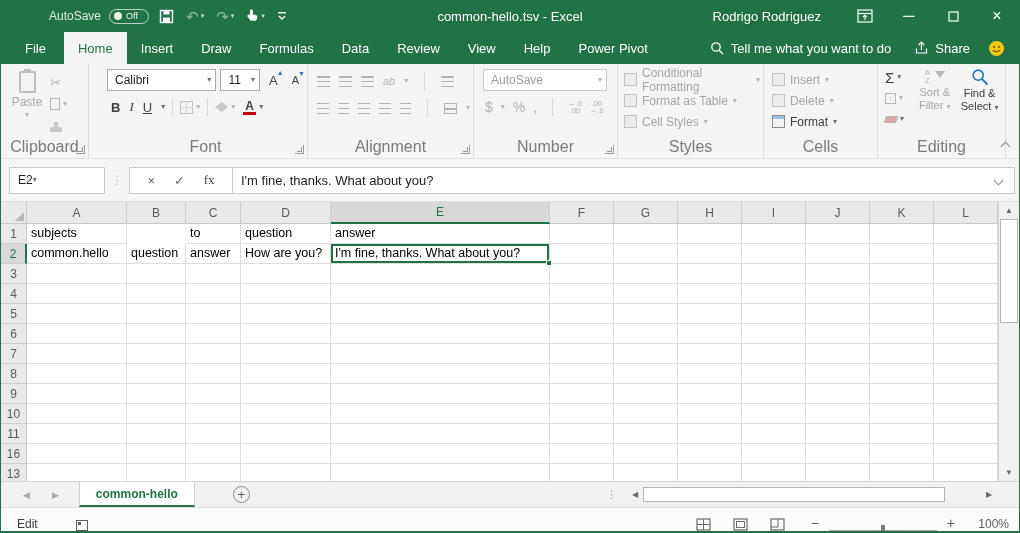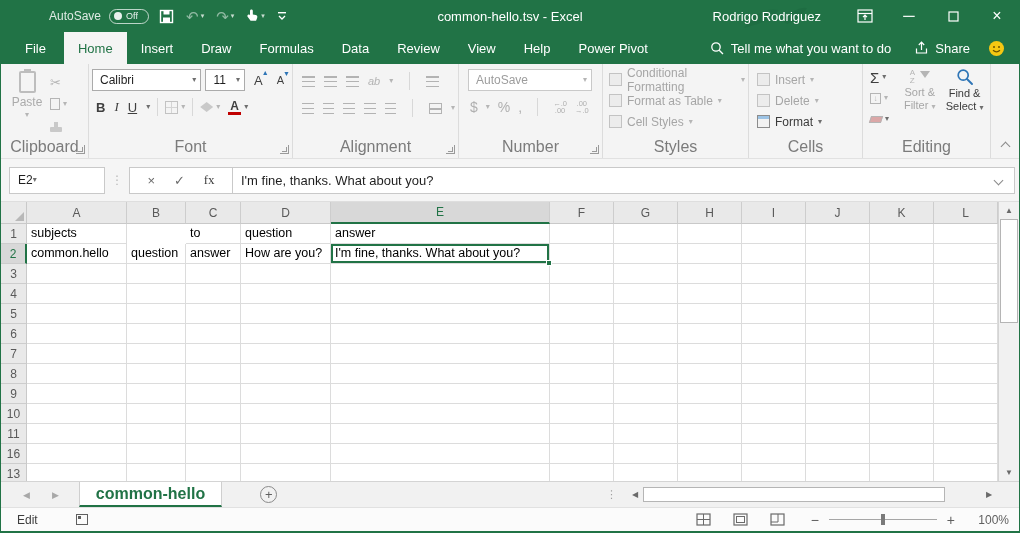--- a/index.html
+++ b/index.html
@@ -52,21 +52,21 @@
   .paste-label { font-size:12px; color:#ababab; }
   .caret-g { font-size:8px; color:#b5b5b5; line-height:1; }
   .caret-d { font-size:8px; color:#6e6e6e; line-height:1; }
   .clip-col { display:flex; flex-direction:column; gap:4px; padding-top:4px; }
   .sbtn { display:flex; align-items:center; gap:3px; height:18px; color:#b5b5b5; font-size:13px; }
   .copy-rect { width:10px; height:12px; border:1px solid #b5b5b5; position:relative; background:#f4f4f4; }
   .copy-rect::before { content:""; position:absolute; left:2px; top:-3px; width:10px; height:12px; border:1px solid #b5b5b5; z-index:-1; }
   .brush { width:12px; height:5px; background:#c9c9c9; border-radius:1px; position:relative; margin-top:6px; }
   .brush::before { content:""; position:absolute; top:-5px; left:4px; width:4px; height:5px; background:#c9c9c9; }
 
-  .g-font { width:204px; }
+  .g-font { width:204px;margin-left:15px; }
   .fontrow1 { display:flex; align-items:center; gap:4px; }
   .fontrow2 { display:flex; align-items:center; margin-top:7px; padding-left:4px; }
   .combo { display:flex; align-items:center; height:22px; background:#fff; border:1px solid #ababab;
            font-size:12px; color:#1f1f1f; padding:0 4px 0 7px; }
   .combo .cbx { flex:1; }
   .combo.dis { color:#9c9c9c; border-color:#c9c9c9; }
   .c-family { width:118px; } .c-size { width:42px; }
   .azbtn { position:relative; font-size:13px; color:#3f3f3f; padding:0 5px; }
   .azbtn .upmark { position:absolute; top:-4px; right:-1px; font-size:7px; color:#2e75b6; }
   .azbtn.small { font-size:11px; }
@@ -157,31 +157,31 @@
   .fill-handle { position:absolute; right:-3px; bottom:-3px; width:6px; height:6px; background:var(--accent); border:1px solid #fff; }
   .vscroll { flex:1; background:#f1f1f1; border-left:1px solid #d4d4d4; display:flex; flex-direction:column; align-items:stretch; }
   .varrow { height:17px; display:flex; align-items:center; justify-content:center; font-size:8px; color:#6a6a6a; }
   .vthumb { height:104px; background:#fff; border:1px solid #b5b5b5; margin:0 1px; }
   .vfill { flex:1; }
 
   
   .sheetbar { height:26px; background:#f1f1f1; border-top:1px solid #d4d4d4; display:flex; align-items:stretch; }
   .navarrows { display:flex; align-items:center; gap:22px; padding:0 20px 0 22px; color:#a8a8a8; font-size:9px; }
   .stab { display:flex; align-items:center; padding:0 16px; background:#fff; border-left:1px solid #cfcfcf;
-          border-right:1px solid #cfcfcf; border-bottom:2px solid var(--accent); font-size:16px; font-weight:bold; color:var(--accent); }
+          border-right:1px solid #cfcfcf; border-bottom:2px solid var(--accent); font-size:12px; font-weight:bold; color:var(--accent); }
   .addsheet { width:17px; height:17px; border:1px solid #8a8a8a; border-radius:50%; color:#5f5f5f; font-size:13px;
               display:flex; align-items:center; justify-content:center; align-self:center; margin-left:38px; line-height:1; }
   .sb-dots { align-self:center; color:#9f9f9f; font-size:11px; margin-right:10px; }
   .hscroll { width:370px; display:flex; align-items:center; align-self:center; height:17px; margin-right:22px; }
   .harrow { width:16px; height:17px; display:flex; align-items:center; justify-content:center; font-size:8px; color:#6a6a6a; }
   .hthumb { flex:1; height:15px; background:#fff; border:1px solid #b5b5b5; }
   .htail { width:36px; height:15px; }
 
   
-  .statusbar { height:24px; background:#fbfbfb; border-top:1px solid #e1e1e1; display:flex; align-items:center; font-size:12px; color:#3c3c3c; }
+  .statusbar { height:24px; background:#fbfbfb; border-top:1px solid #e1e1e1; display:flex; align-items:flex-end; font-size:12px; color:#3c3c3c; }
   .mode { margin-left:16px; }
   .macro { width:12px; height:11px; border:1px solid #5f5f5f; margin-left:38px; position:relative; }
   .macro::before { content:""; position:absolute; left:1px; top:1px; width:3px; height:3px; background:#5f5f5f; }
   .views { display:flex; align-items:center; gap:22px; margin-right:26px; }
   .zoomout,.zoomin { color:#5f5f5f; font-size:14px; }
   .ztrack { position:relative; width:108px; height:1px; background:#a6a6a6; margin:0 10px; }
   .ztick { position:absolute; left:50%; top:-2px; width:1px; height:5px; background:#a6a6a6; }
   .zthumb { position:absolute; left:50%; top:-5px; width:4px; height:11px; background:#7a7a7a; transform:translateX(-50%); }
   .zoomlabel { width:42px; text-align:right; color:#5f5f5f; margin:0 10px 0 12px; }
 </style>

